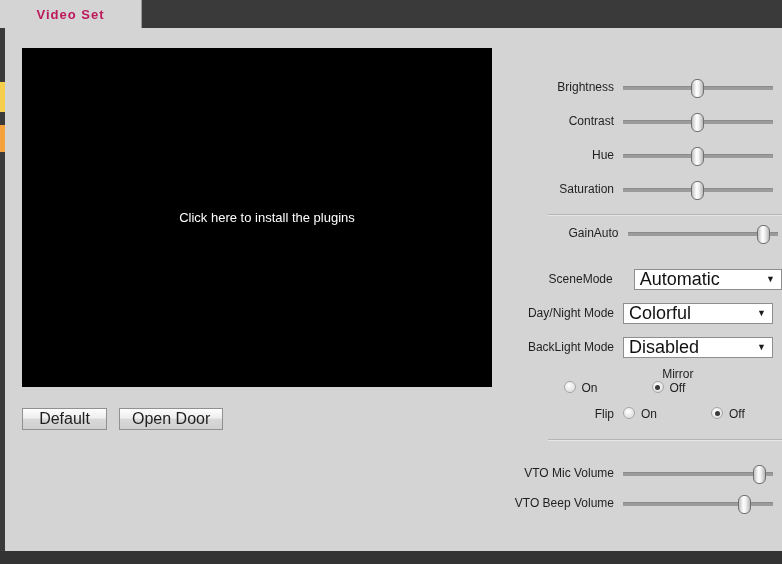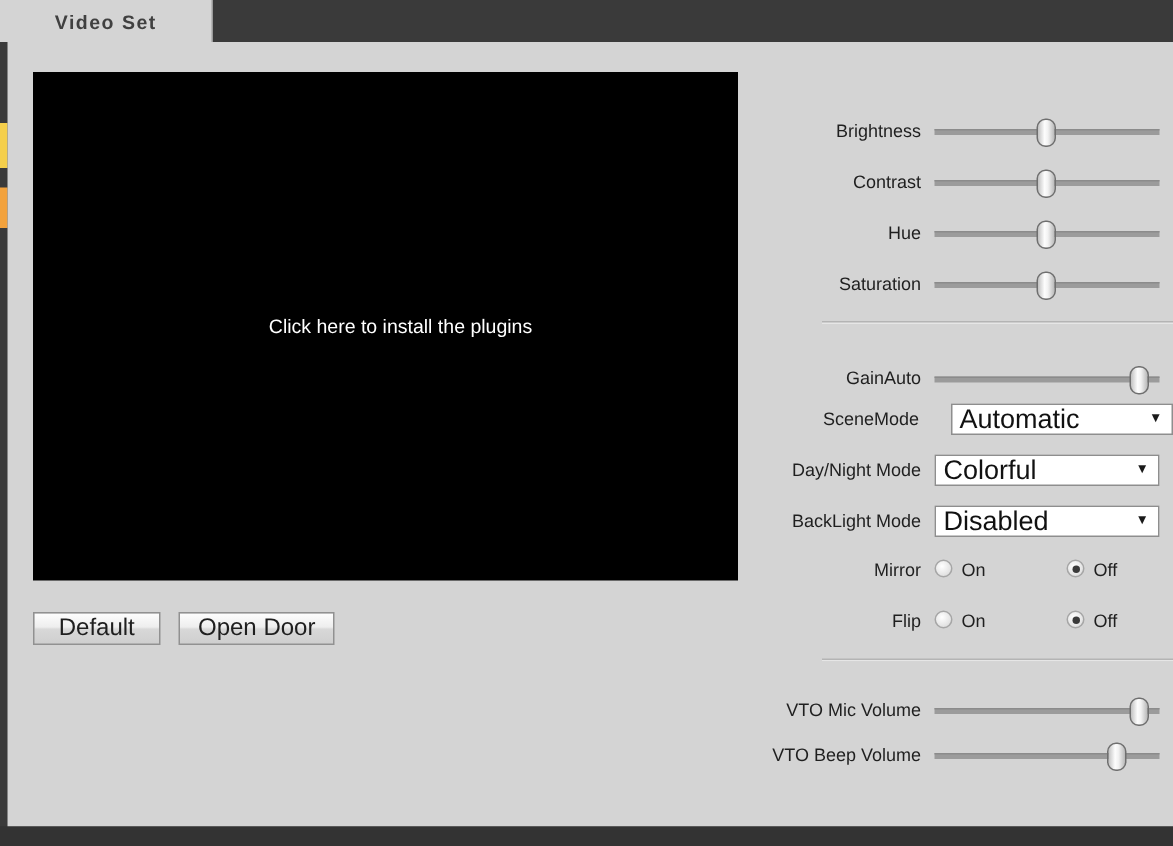--- a/index.html
+++ b/index.html
@@ -35,21 +35,21 @@
     background: #d4d4d4;
     border-right: 1px solid #9a9a9a;
     box-sizing: border-box;
     display: flex;
     align-items: center;
     justify-content: center;
   }
   .tab-label {
     font-size: 13px;
     font-weight: bold;
-    color: #404040;
+    color: #be185d;
     letter-spacing: 1px;
   }
 
   
   .page {
     position: absolute;
     left: 5px; top: 28px;
     width: 777px; height: 523px;
     background: #d4d4d4;
   }
@@ -285,21 +285,21 @@
             <div class="thumb" style="left: 50%;"></div>
           </div>
         </div>
         <div class="row" style="top: 148px;">
           <div class="row-label">Saturation</div>
           <div class="slider">
             <div class="track"></div>
             <div class="thumb" style="left: 50%;"></div>
           </div>
         </div>
-        <div class="row" style="top: 211px;">
+        <div class="row" style="top: 192px; justify-content: center;">
           <div class="row-label">GainAuto</div>
           <div class="slider">
             <div class="track"></div>
             <div class="thumb" style="left: 91%;"></div>
           </div>
         </div>
         <div class="row" style="top: 432px;">
           <div class="row-label">VTO Mic Volume</div>
           <div class="slider">
             <div class="track"></div>
@@ -327,21 +327,21 @@
             <span class="select-arrow">▼</span>
           </div>
         </div>
         <div class="row" style="top: 306px;">
           <div class="row-label">BackLight Mode</div>
           <div class="select-box">
             <span class="select-value">Disabled</span>
             <span class="select-arrow">▼</span>
           </div>
         </div>
-        <div class="row" style="top: 339px;">
+        <div class="row" style="top: 339px; flex-direction: column;">
           <div class="row-label">Mirror</div>
           <div class="radio-group">
             <div class="radio-opt first">
               <span class="radio-dot"></span>
               <span class="radio-text">On</span>
             </div>
             <div class="radio-opt">
               <span class="radio-dot on"></span>
               <span class="radio-text">Off</span>
             </div>

